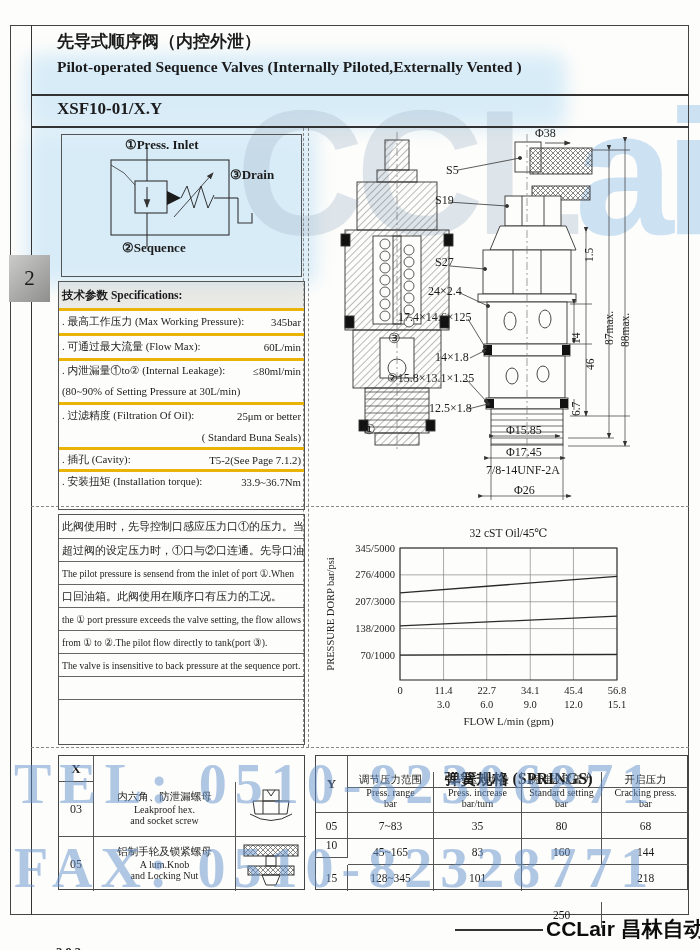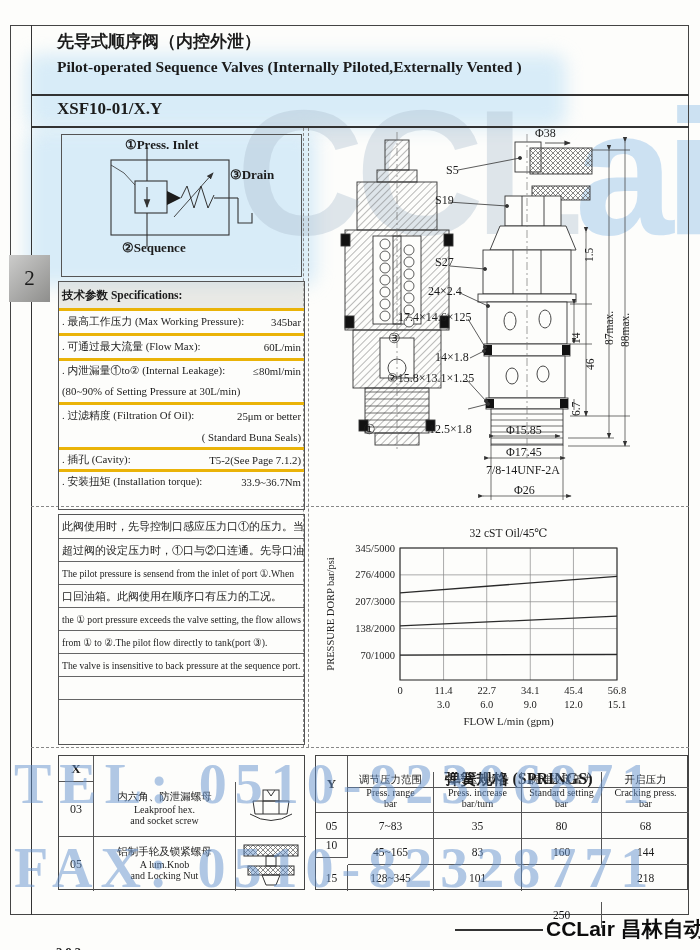--- a/index.html
+++ b/index.html
@@ -286,21 +286,21 @@
   </svg>
 
   <div class="dim" style="left:535px;top:126px;">Φ38</div>
   <div class="dim" style="left:446px;top:163px;">S5</div>
   <div class="dim" style="left:435px;top:193px;">S19</div>
   <div class="dim" style="left:435px;top:255px;">S27</div>
   <div class="dim" style="left:428px;top:284px;">24×2.4</div>
   <div class="dim" style="left:398px;top:310px;">17.4×14.6×125</div>
   <div class="dim" style="left:435px;top:350px;">14×1.8</div>
   <div class="dim" style="left:387px;top:371px;">②15.8×13.1×1.25</div>
-  <div class="dim" style="left:429px;top:401px;margin-top:21px;">12.5×1.8</div>
+  <div class="dim" style="left:429px;top:401px;">12.5×1.8</div>
   <div class="dim" style="left:388px;top:330px;font-size:14px;">③</div>
   <div class="dim" style="left:363px;top:421px;font-size:14px;">①</div>
   <div class="dim" style="left:506px;top:423px;">Φ15.85</div>
   <div class="dim" style="left:506px;top:445px;">Φ17.45</div>
   <div class="dim" style="left:486px;top:463px;">7/8-14UNF-2A</div>
   <div class="dim" style="left:514px;top:483px;">Φ26</div>
   <div class="dim-r" style="left:583px;top:262px;">1.5</div>
   <div class="dim-r" style="left:570px;top:344px;">14</div>
   <div class="dim-r" style="left:584px;top:370px;">46</div>
   <div class="dim-r" style="left:570px;top:416px;">6.7</div>

